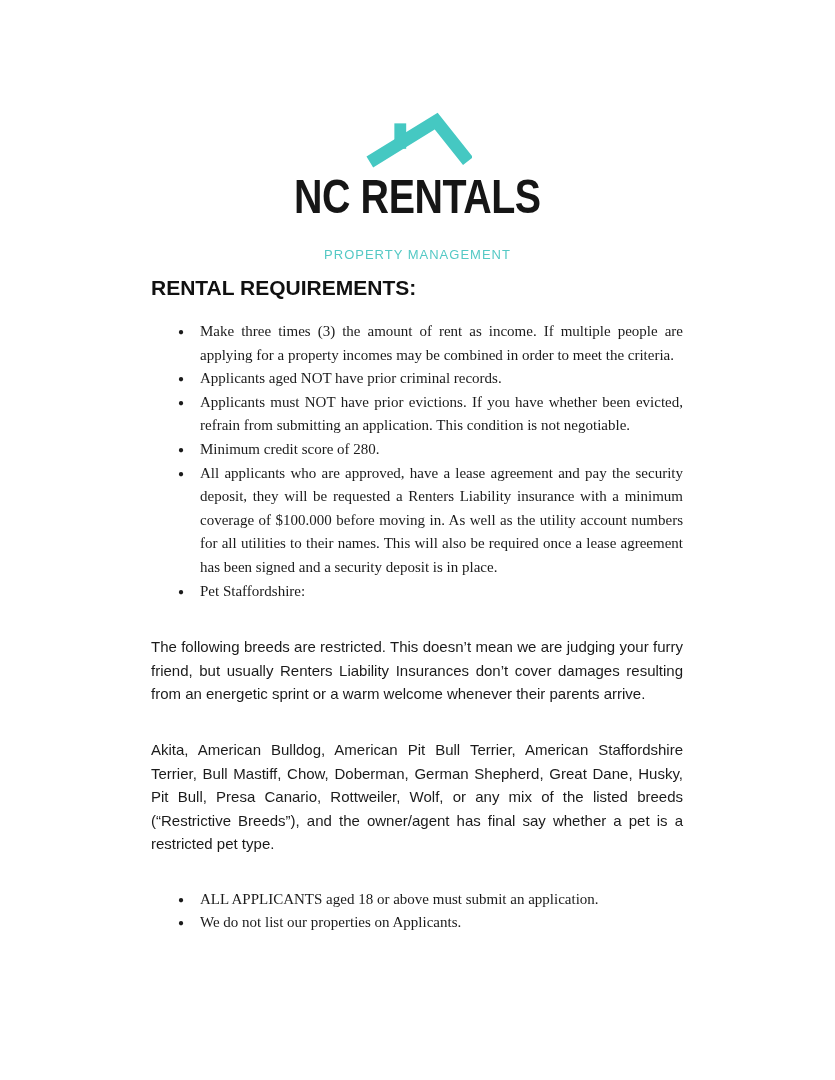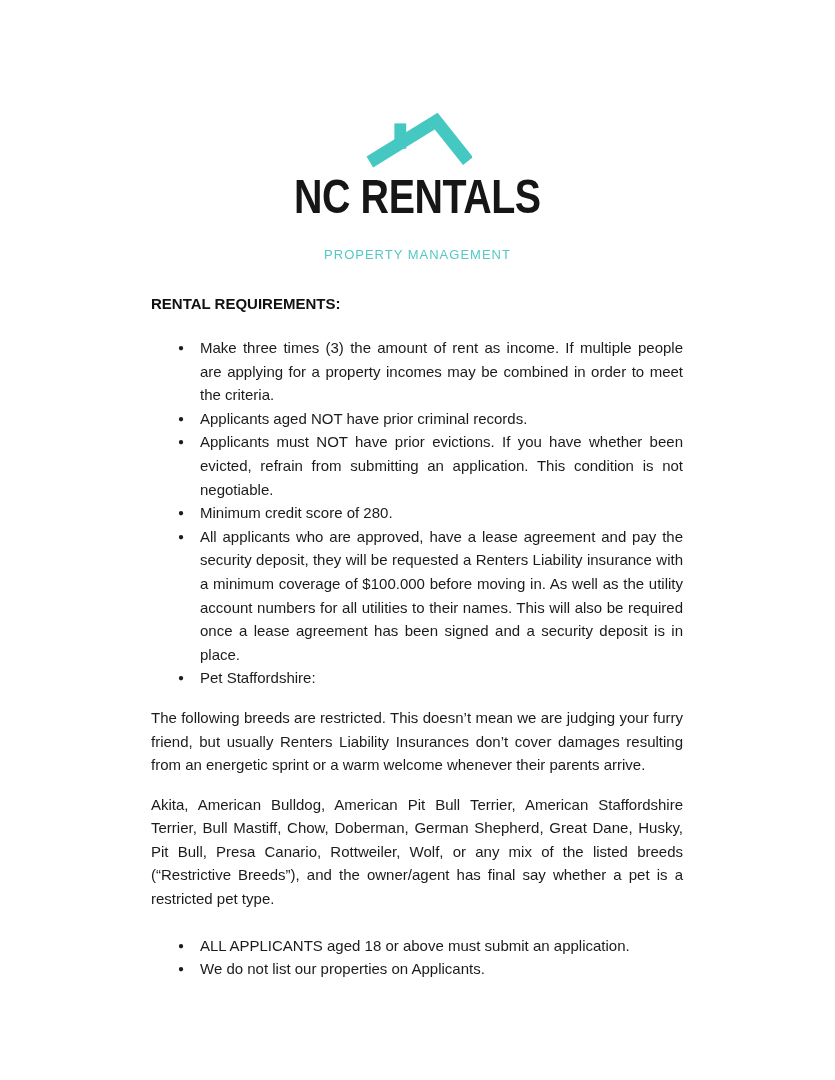--- a/index.html
+++ b/index.html
@@ -33,48 +33,49 @@
     margin-top: 18px;
     line-height: 16px;
     font-size: 13px;
     letter-spacing: 1px;
     color: #55c9c5;
     white-space: nowrap;
   }
   
   .doc { padding: 0 98px 0 97px; }
   .doc-heading {
-    margin-top: 30px;
-    font-size: 15px;
+    margin-top: 14px;
+    font-size: 21px;
     font-weight: bold;
     line-height: 22px;
     color: #111111;
   }
   ul.doc-list {
     list-style: none;
     margin: 21px 0 16px 0;
     padding-left: 49px;
   }
   ul.doc-list.notes { margin-top: 23px; }
   ul.doc-list li {
     position: relative;
     text-align: justify;
     text-justify: inter-word;
+    font-family: Liberation Serif, serif;
   }
   ul.doc-list li::before {
     content: "\25CF";
     position: absolute;
     left: -22px;
     top: 0;
     font-size: 10px;
     line-height: 23.6px;
     color: #1b1b1b;
   }
   p.doc-para {
-    margin: 16px 0;
+    margin: 32px 0;
     text-align: justify;
     text-justify: inter-word;
   }
 </style>
 </head>
 <body>
 
 <div class="page">
 
   <div class="logo">

